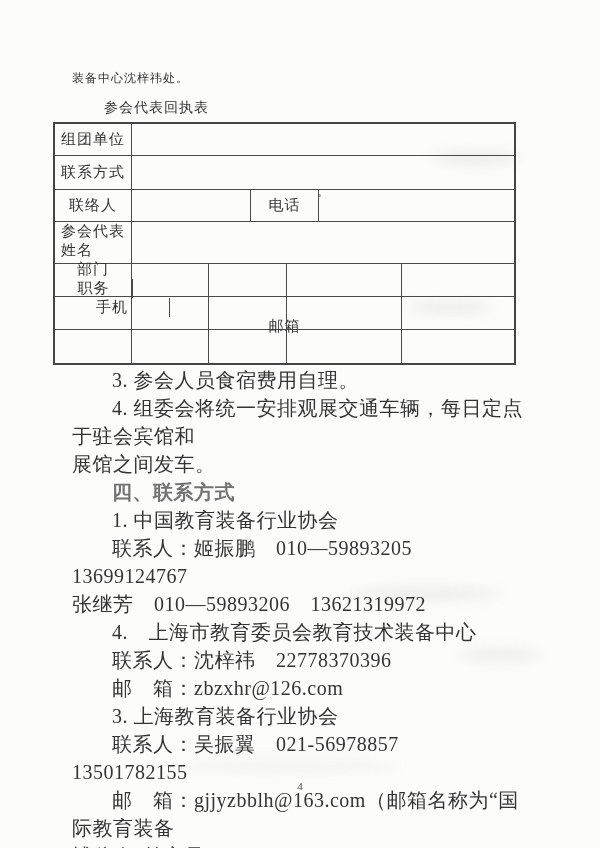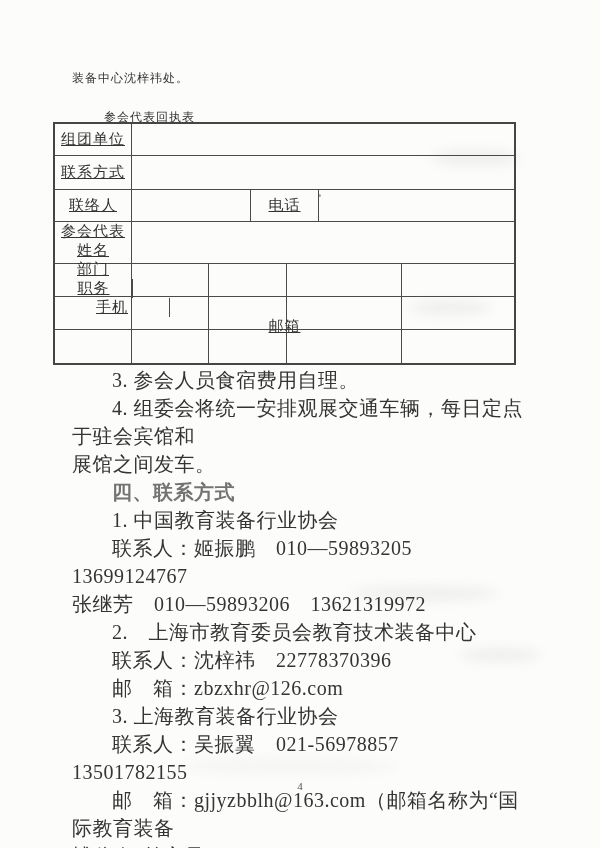--- a/index.html
+++ b/index.html
@@ -11,27 +11,27 @@
     color:#343434;
     overflow:hidden;
   }
   .page-inner { position:absolute; inset:0; }
 
   
   .artifact { position:absolute; background:rgba(150,150,150,0.12); filter:blur(6px); border-radius:50%; pointer-events:none; }
   .speck { position:absolute; width:3px; height:3px; background:rgba(90,90,90,0.55); border-radius:50%; filter:blur(0.5px); }
 
   .intro-line { position:absolute; left:72px; top:70px; font-size:12px; letter-spacing:1px; }
-  .table-title { position:absolute; left:104px; top:109px; font-size:12px; letter-spacing:1px; }
+  .table-title { position:absolute; left:104px; top:99px; font-size:14px; letter-spacing:1px; }
 
   
   .rtable { position:absolute; left:53px; top:122px; width:463px; border:2px solid #454545; background:transparent; }
   .trow { display:flex; border-bottom:1px solid #4a4a4a; }
   .trow:last-child { border-bottom:none; }
-  .cell { border-right:1px solid #4a4a4a; display:flex; align-items:center; justify-content:center; text-align:center; font-size:15px; letter-spacing:1px; line-height:19px;text-decoration:underline; }
+  .cell { border-right:1px solid #4a4a4a; display:flex; align-items:center; justify-content:center; text-align:left; font-size:15px; letter-spacing:1px; line-height:19px; }
   .cell:last-child { border-right:none; }
   .c-label { width:77px; flex:none; }
   .c-rest { flex:1; }
   .w119 { width:119px; flex:none; }
   .w68 { width:68px; flex:none; }
   .w77 { width:77px; flex:none; }
   .w78 { width:78px; flex:none; }
   .w115 { width:115px; flex:none; }
   .h32 { height:32px; } .h34 { height:34px; } .h42 { height:42px;flex-direction:column; } .h33 { height:33px; }
   .namecell { padding:0 6px; }
@@ -107,21 +107,21 @@
   </div>
 
   <div class="doc-body">
     <p class="ind">3. 参会人员食宿费用自理。</p>
     <p class="ind">4. 组委会将统一安排观展交通车辆，每日定点于驻会宾馆和</p>
     <p class="cont-line">展馆之间发车。</p>
     <p class="ind sec-heading">四、联系方式</p>
     <p class="ind">1. 中国教育装备行业协会</p>
     <p class="ind">联系人：姬振鹏　010—59893205　13699124767</p>
     <p class="cont-line name-align">张继芳　010—59893206　13621319972</p>
-    <p class="ind">2.　上海市教育委员会教育技术装备中心</p>
+    <p class="ind">4.　上海市教育委员会教育技术装备中心</p>
     <p class="ind">联系人：沈梓祎　22778370396</p>
     <p class="ind">邮　箱：zbzxhr@126.com</p>
     <p class="ind">3. 上海教育装备行业协会</p>
     <p class="ind">联系人：吴振翼　021-56978857　13501782155</p>
     <p class="ind">邮　箱：gjjyzbblh@163.com（邮箱名称为“国际教育装备</p>
     <p class="cont-line">博览会”首字母）</p>
   </div>
 
   <div class="page-number">4</div>
 

